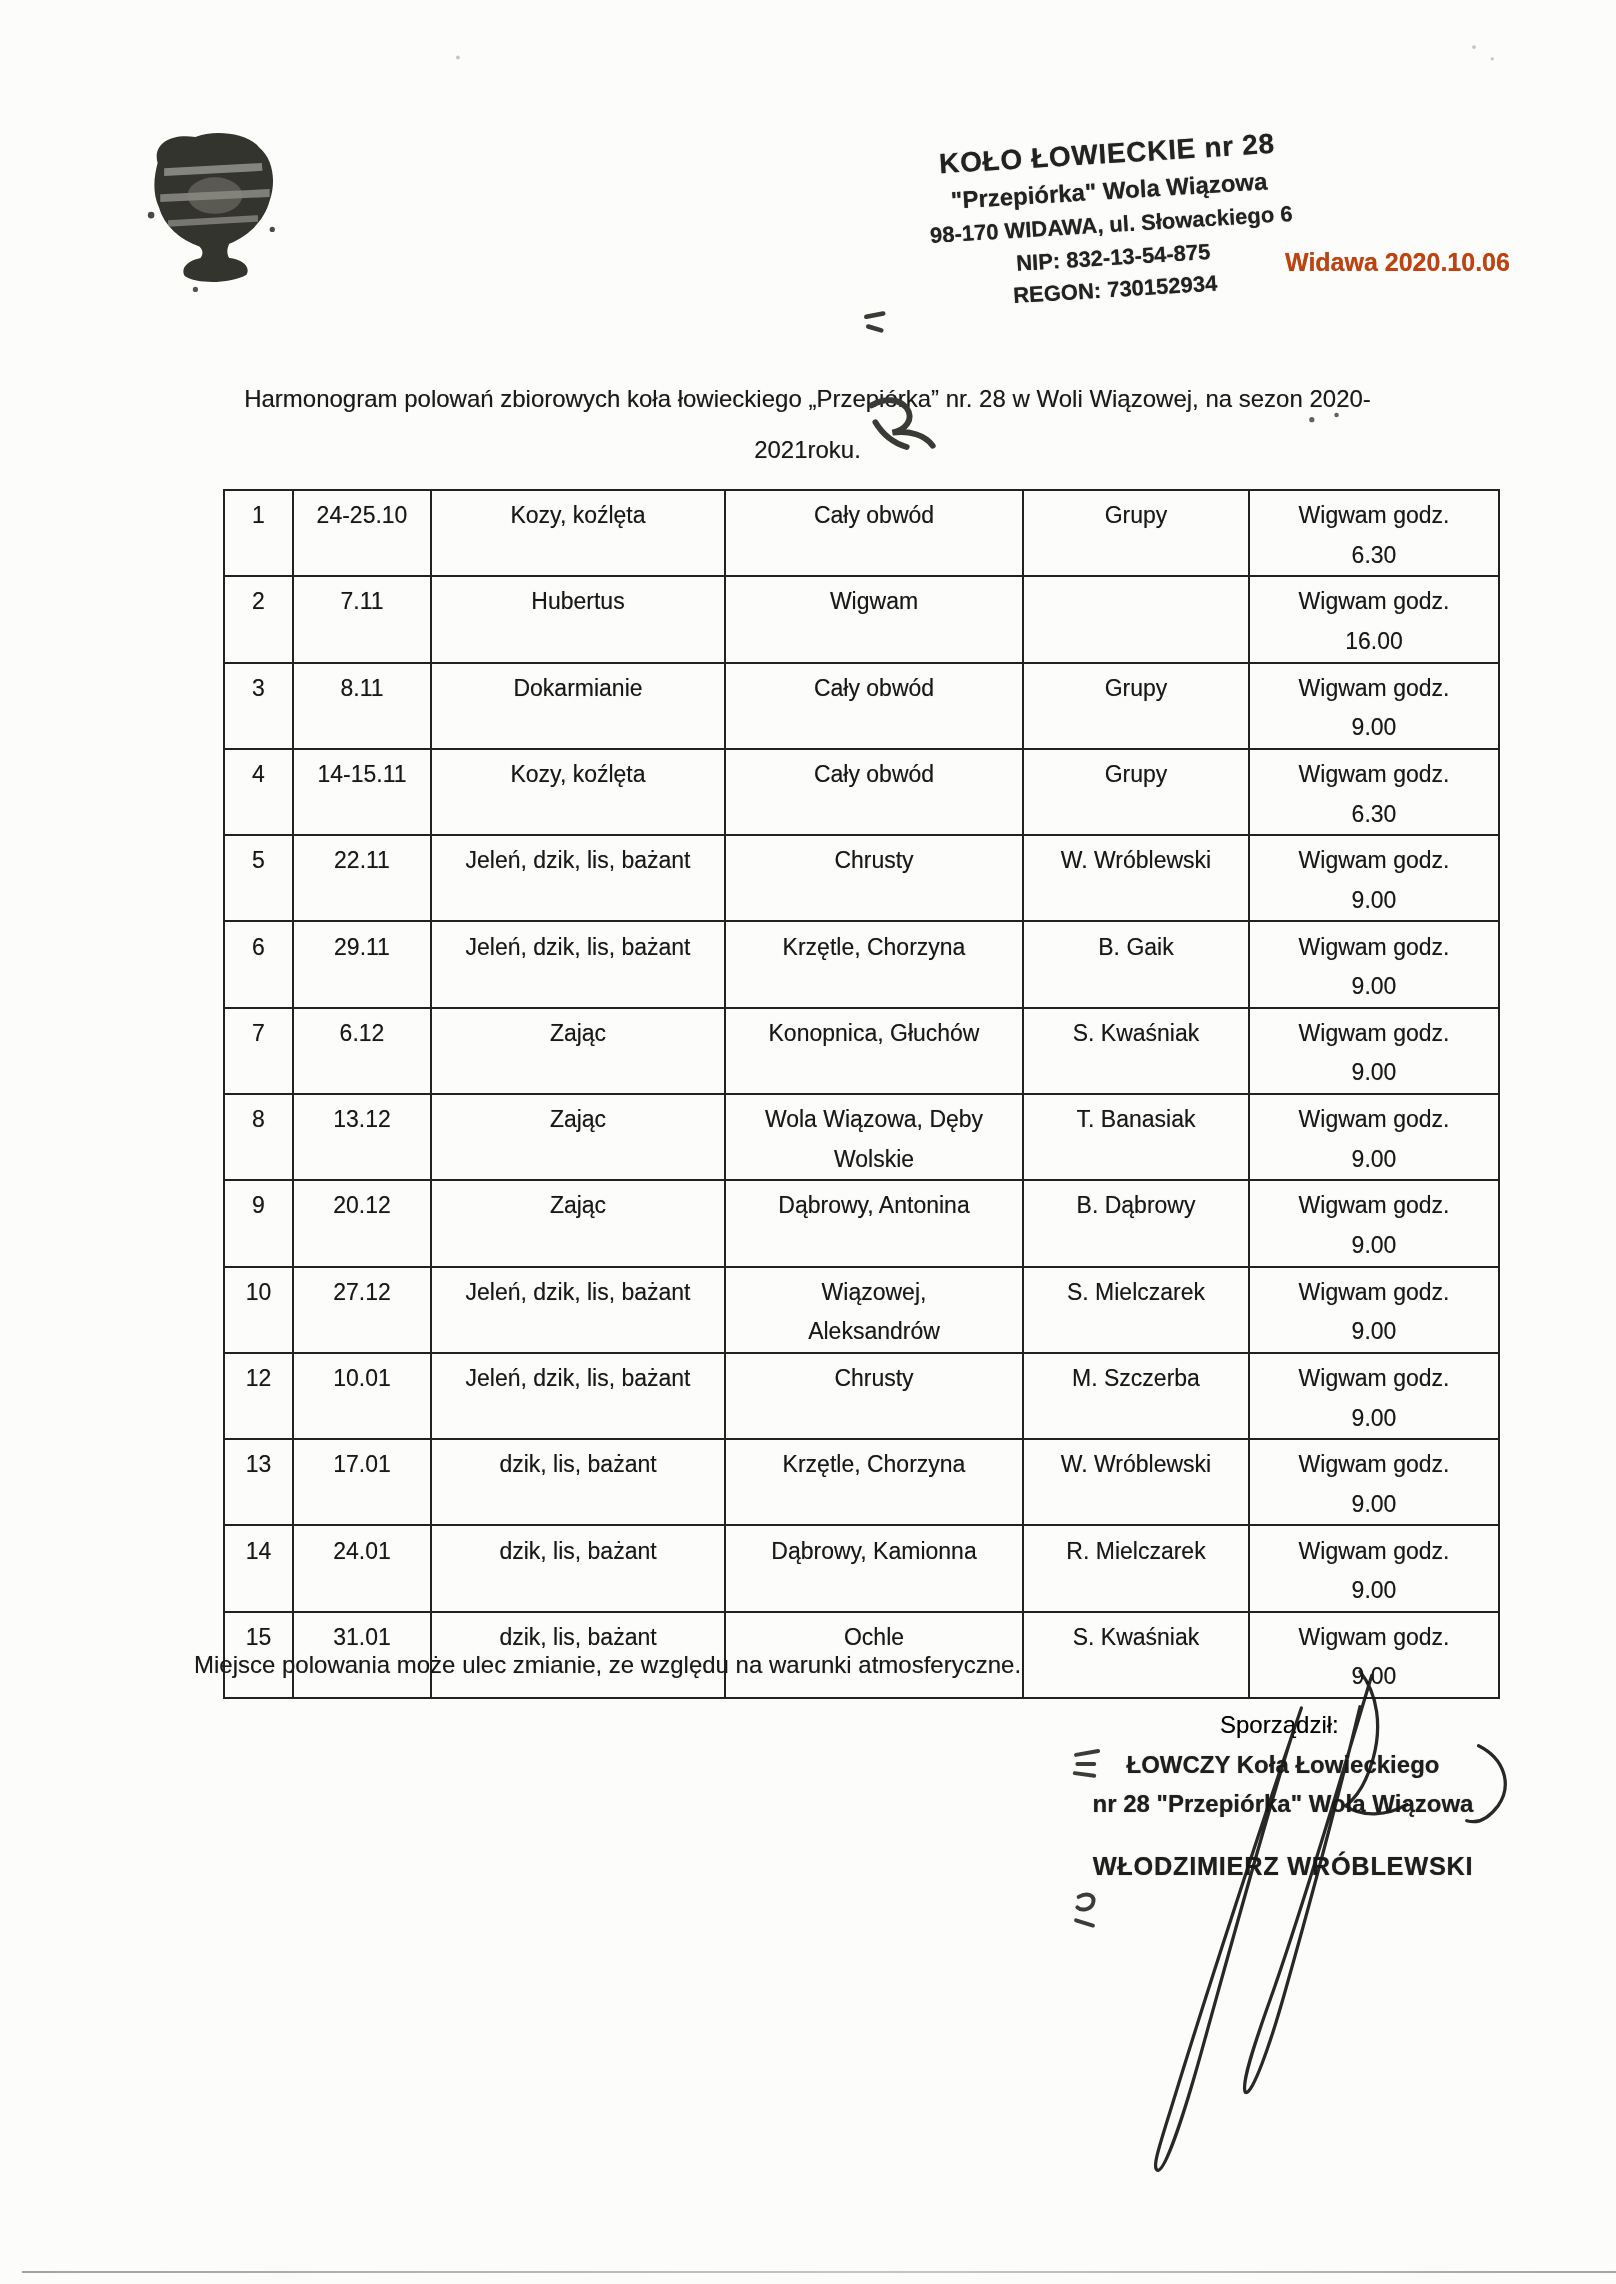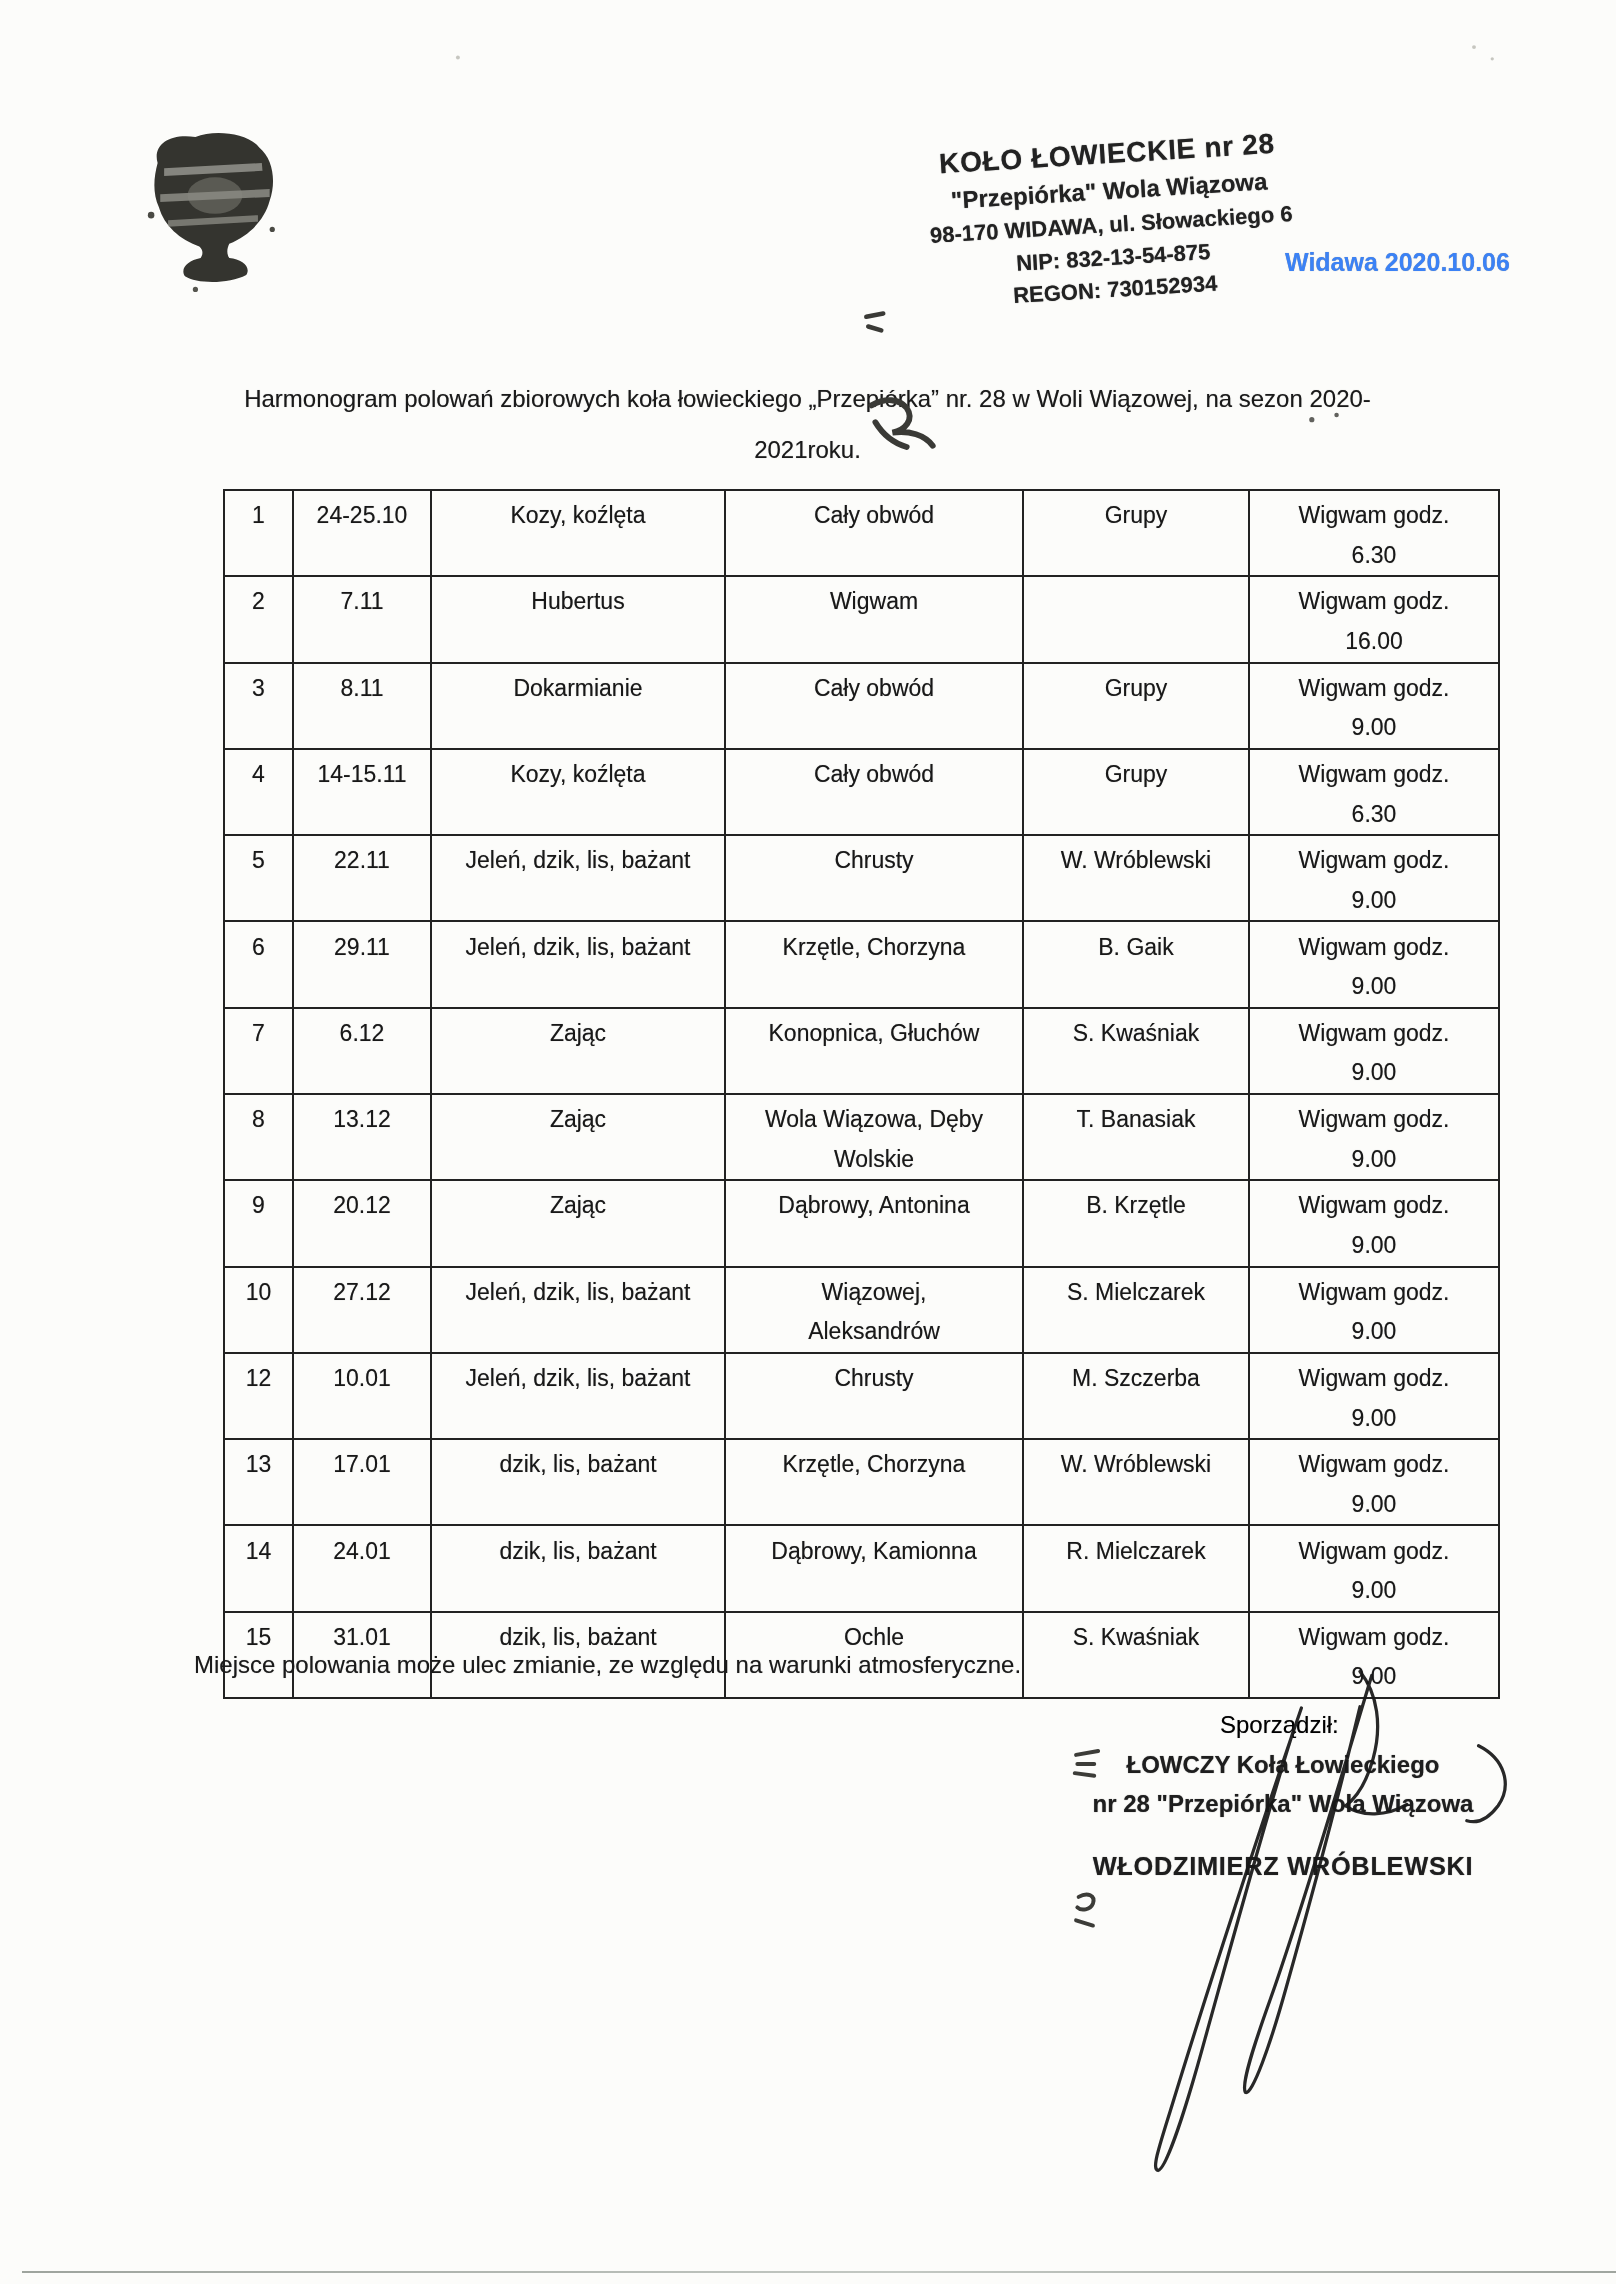--- a/index.html
+++ b/index.html
@@ -19,21 +19,21 @@
     text-align:center;font-weight:bold;color:#222;
     text-shadow:0 0 1px rgba(20,20,20,.6);
   }
   .stamp-header .l1{font-size:28px;letter-spacing:0.7px;margin-bottom:7.2px;}
   .stamp-header .l2{font-size:24px;margin-bottom:7.2px;}
   .stamp-header .l3{font-size:22px;margin-bottom:6.5px;}
   .stamp-header .l4{font-size:22px;margin-bottom:5.9px;}
   .stamp-header .l5{font-size:22px;}
   .doc-date{
     position:absolute;left:1285px;top:248px;
-    font-size:25px;font-weight:bold;color:#3b82f6;
+    font-size:25px;font-weight:bold;color:#c2410c;
   }
   .title{
     position:absolute;left:156px;top:373px;width:1303px;
     text-align:center;font-size:24px;line-height:51px;color:#1a1a1a;
   }
   
   table.schedule{
     position:absolute;left:223px;top:489px;width:1276px;
     border-collapse:collapse;table-layout:fixed;
     border:2.6px solid #1f1f1f;
@@ -163,21 +163,21 @@
           <td>Wola Wiązowa, Dęby
 Wolskie</td>
           <td>T. Banasiak</td>
           <td><div>Wigwam godz.</div><div>9.00</div></td>
         </tr>
         <tr>
           <td>9</td>
           <td>20.12</td>
           <td>Zając</td>
           <td>Dąbrowy, Antonina</td>
-          <td>B. Krzętle</td>
+          <td>B. Dąbrowy</td>
           <td><div>Wigwam godz.</div><div>9.00</div></td>
         </tr>
         <tr>
           <td>10</td>
           <td>27.12</td>
           <td>Jeleń, dzik, lis, bażant</td>
           <td>Wiązowej,
 Aleksandrów</td>
           <td>S. Mielczarek</td>
           <td><div>Wigwam godz.</div><div>9.00</div></td>

